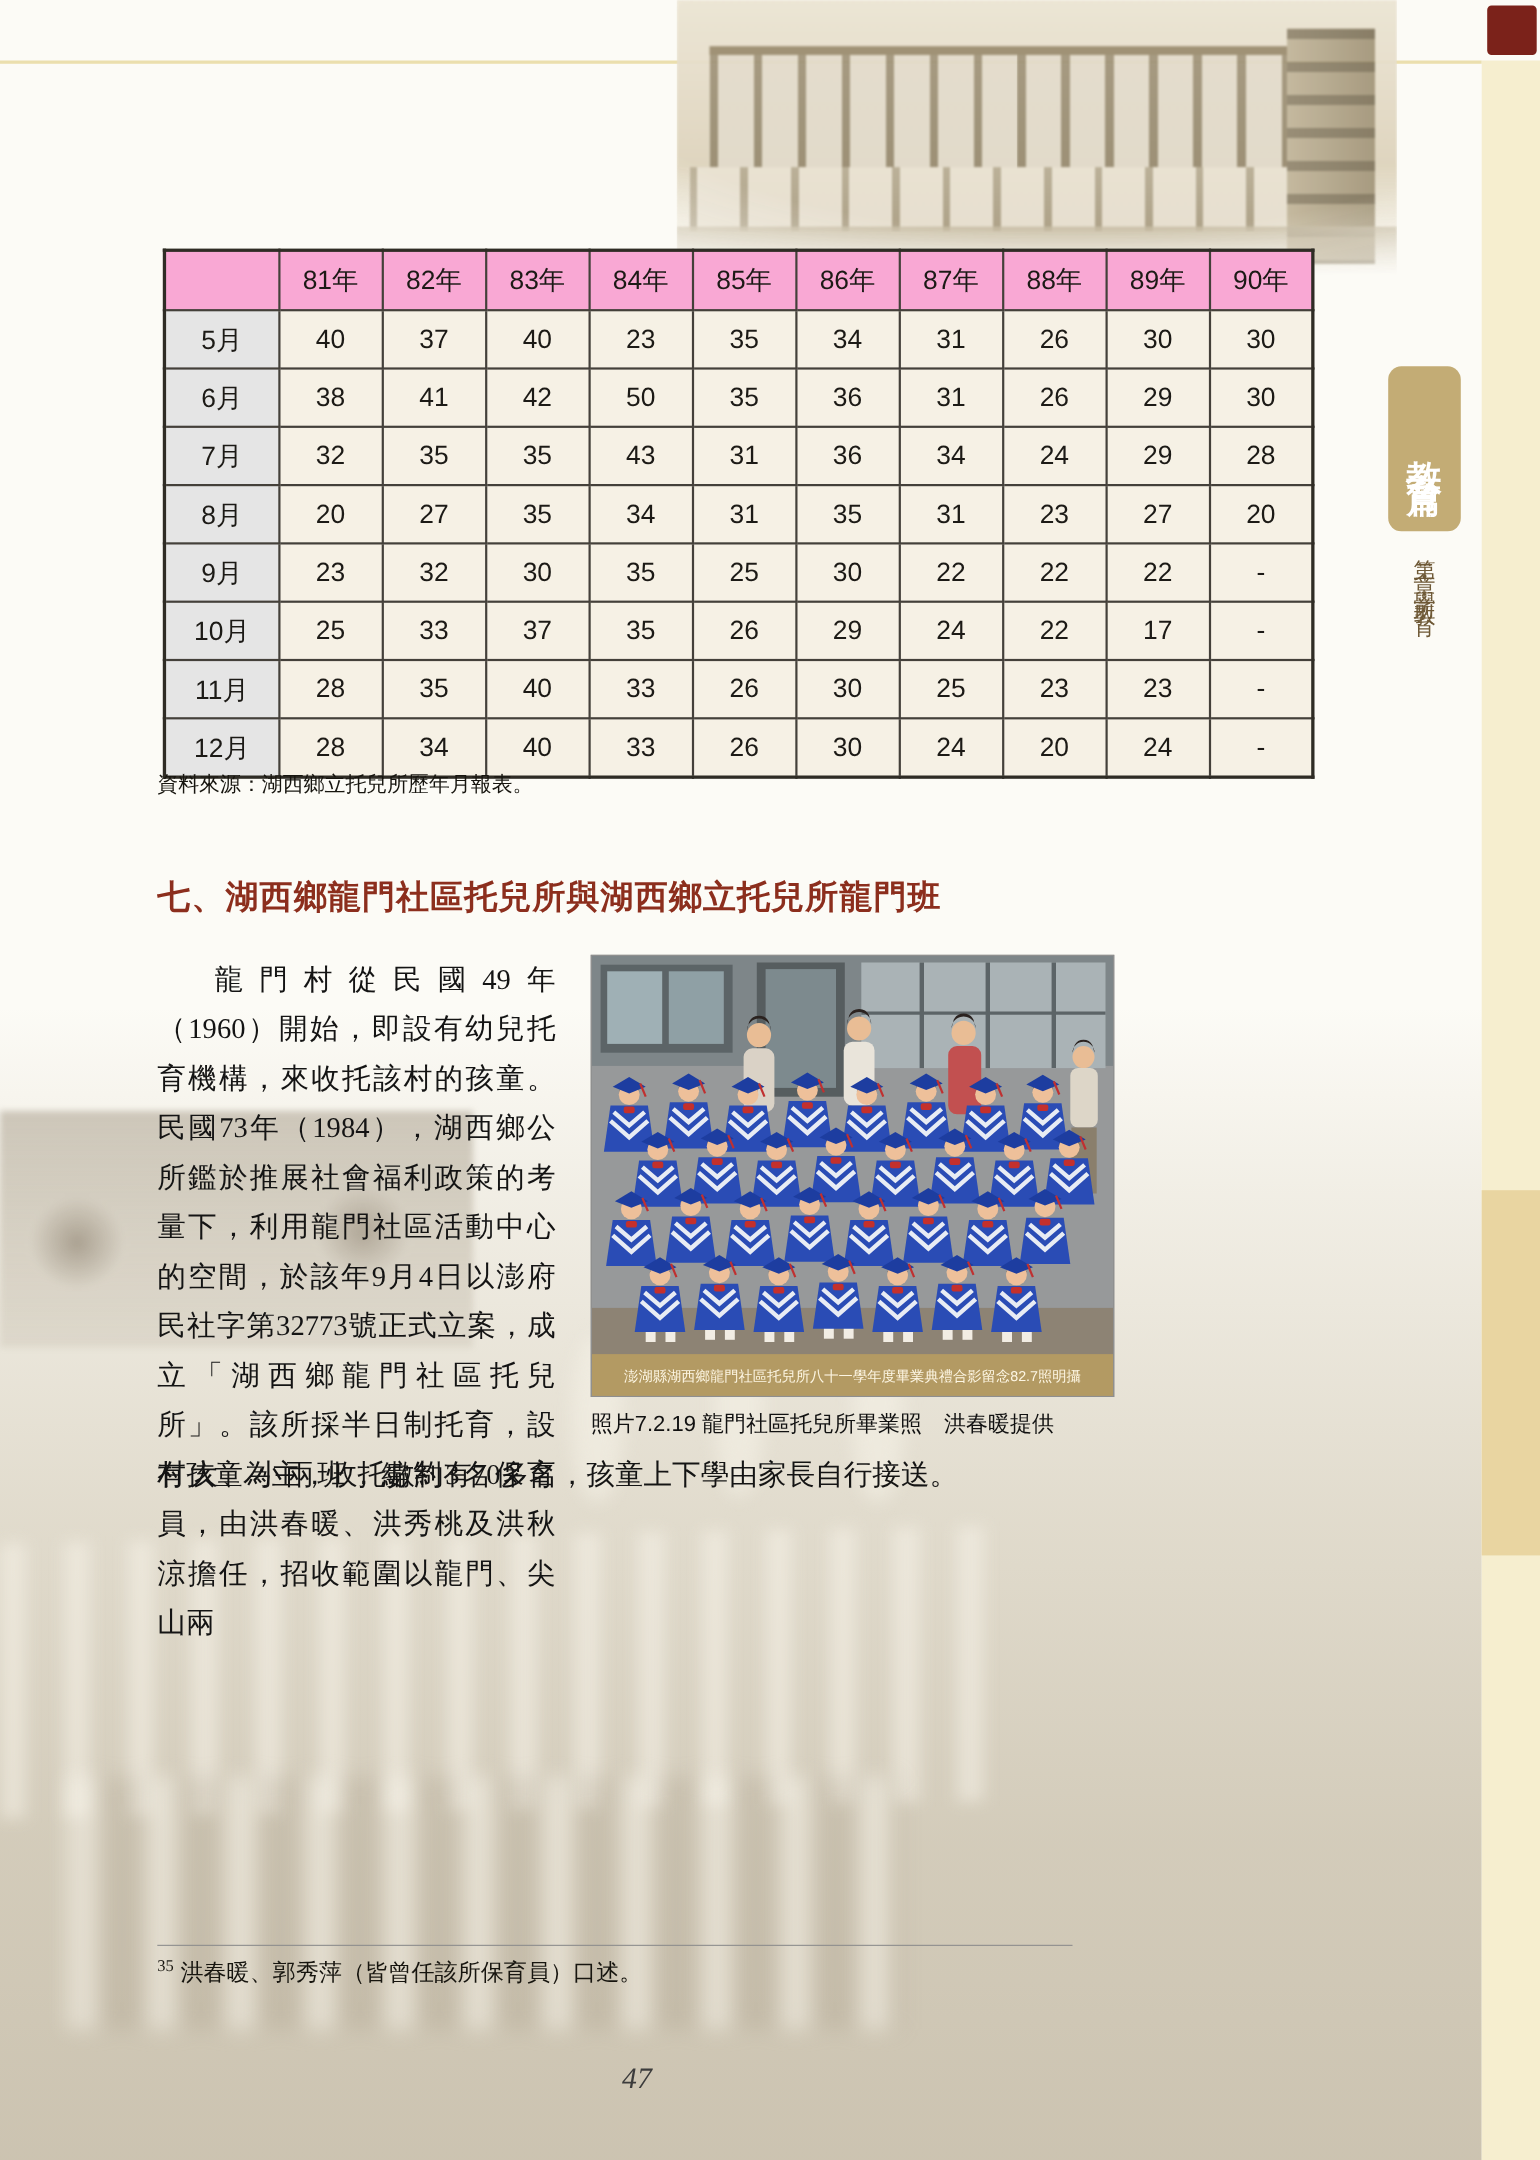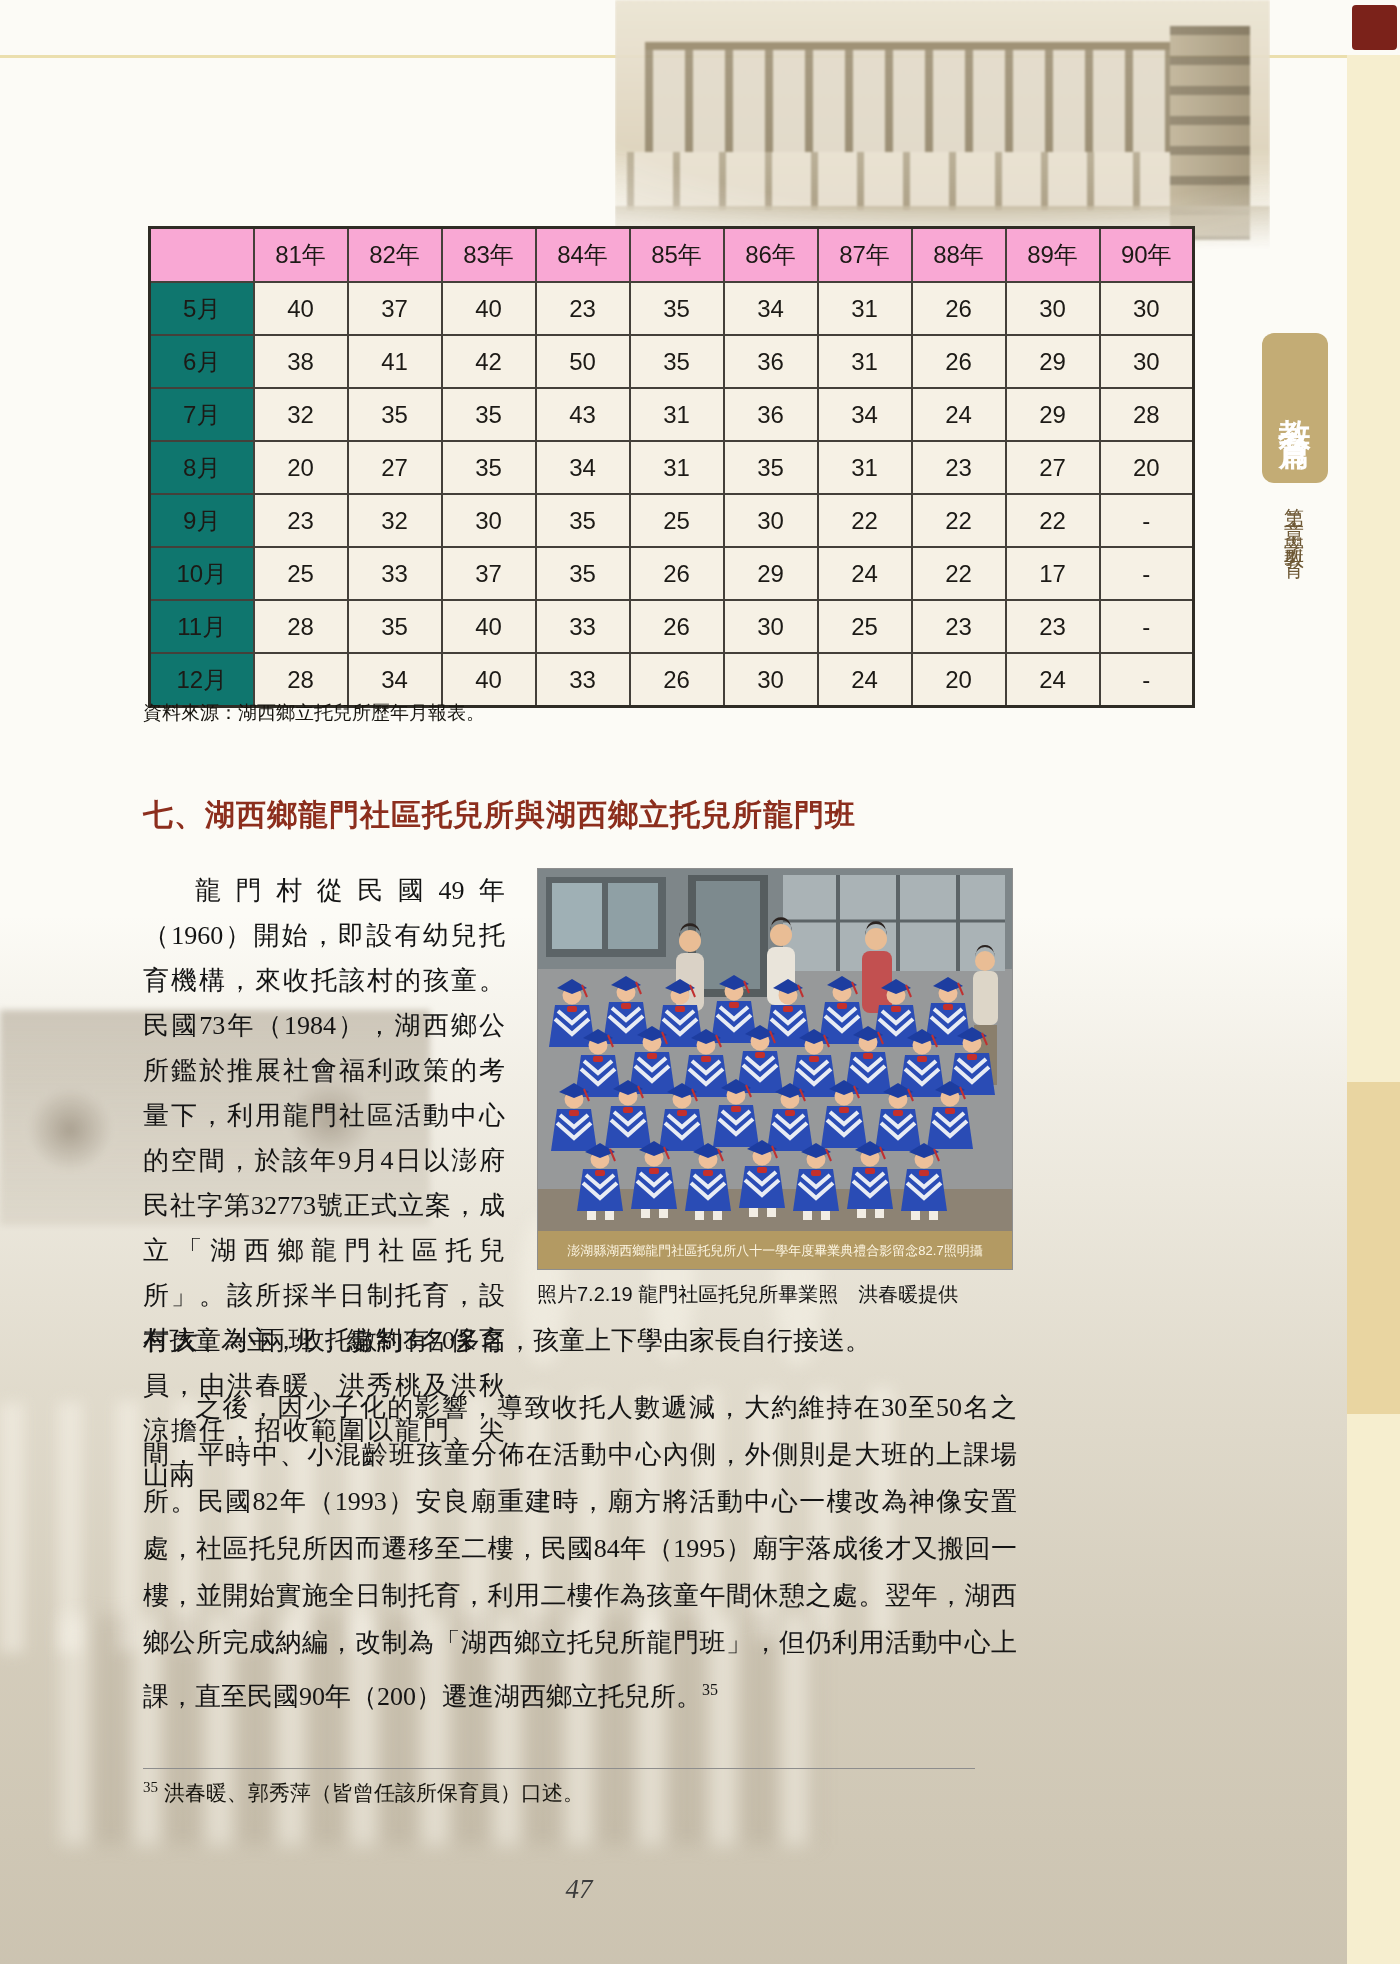--- a/index.html
+++ b/index.html
@@ -56,21 +56,21 @@
     display:flex;justify-content:center;}
   .sidebar-chapter span{writing-mode:vertical-rl;font-family:"Liberation Serif","DejaVu Serif",serif;
     font-size:20px;color:#6e5936;letter-spacing:7px;}
 
   
   table.enroll{position:absolute;left:148px;top:226px;border-collapse:collapse;
     font-family:"Liberation Sans","DejaVu Sans",sans-serif;font-size:24px;color:#1c1a16;
     border:3px solid #2f2c25;}
   table.enroll th, table.enroll td{border:2px solid #44403a;text-align:center;font-weight:normal;padding:0;}
   table.enroll thead th{background:#f9a8d4;height:52px;}
-  table.enroll tbody th{background:#0f766e;height:51px;}
+  table.enroll tbody th{background:#e5e5e5;height:51px;}
   table.enroll td{background:#f6f1e5;height:51px;}
   table.enroll col.c-label{width:104px;}
   table.enroll col.c-year{width:94px;}
 
   .source-note{position:absolute;left:143px;top:700px;
     font-family:"Liberation Sans","DejaVu Sans",sans-serif;font-size:19px;color:#17150f;}
 
   
   .heading{position:absolute;left:143px;top:795px;margin:0;
     font-family:"Liberation Sans","DejaVu Sans",sans-serif;font-weight:bold;
@@ -361,19 +361,18 @@
           <rect x="0" y="362" width="474" height="38" fill="#b39a63"></rect>
           <text x="237" y="386" font-family="Liberation Sans, DejaVu Sans, sans-serif" font-size="13" fill="#fdf6e3" text-anchor="middle">澎湖縣湖西鄉龍門社區托兒所八十一學年度畢業典禮合影留念82.7照明攝</text>
         </svg>
       </div>
       <figcaption class="photo-caption">照片7.2.19 龍門社區托兒所畢業照　洪春暖提供</figcaption>
     </figure>
   </div>
 
   <p class="cont-line">村孩童為主，收托數約有70多名，孩童上下學由家長自行接送。</p>
 
-  <p class="para2"><span>之後，因少子化的影響，導致收托人數遞減，大約維持在30至50名之間，平時中、小混齡班孩童分佈在活動中心內側，外側則是大班的上課場所。民國82年（1993）安良廟重建時，廟方將活動中心一樓改為神像安置處，社區托兒所因而遷移至二樓，民國84年（1995）廟宇落成後才又搬回一樓，並開始實施全日制托育，利用二樓作為孩童午間休憩之處。翌年，湖西鄉公所完成納編，改制為「湖西鄉立托兒所龍門班」，但仍利用活動中心上課，直至民國90年（200）遷進湖西鄉立托兒所。</span><sup>35</sup></p>
 
   <div class="footnote-rule"></div>
   <p class="footnote"><sup>35</sup><span>洪春暖、郭秀萍（皆曾任該所保育員）口述。</span></p>
 
   <div class="page-number">47</div>
 </div>
 
 </body></html>

